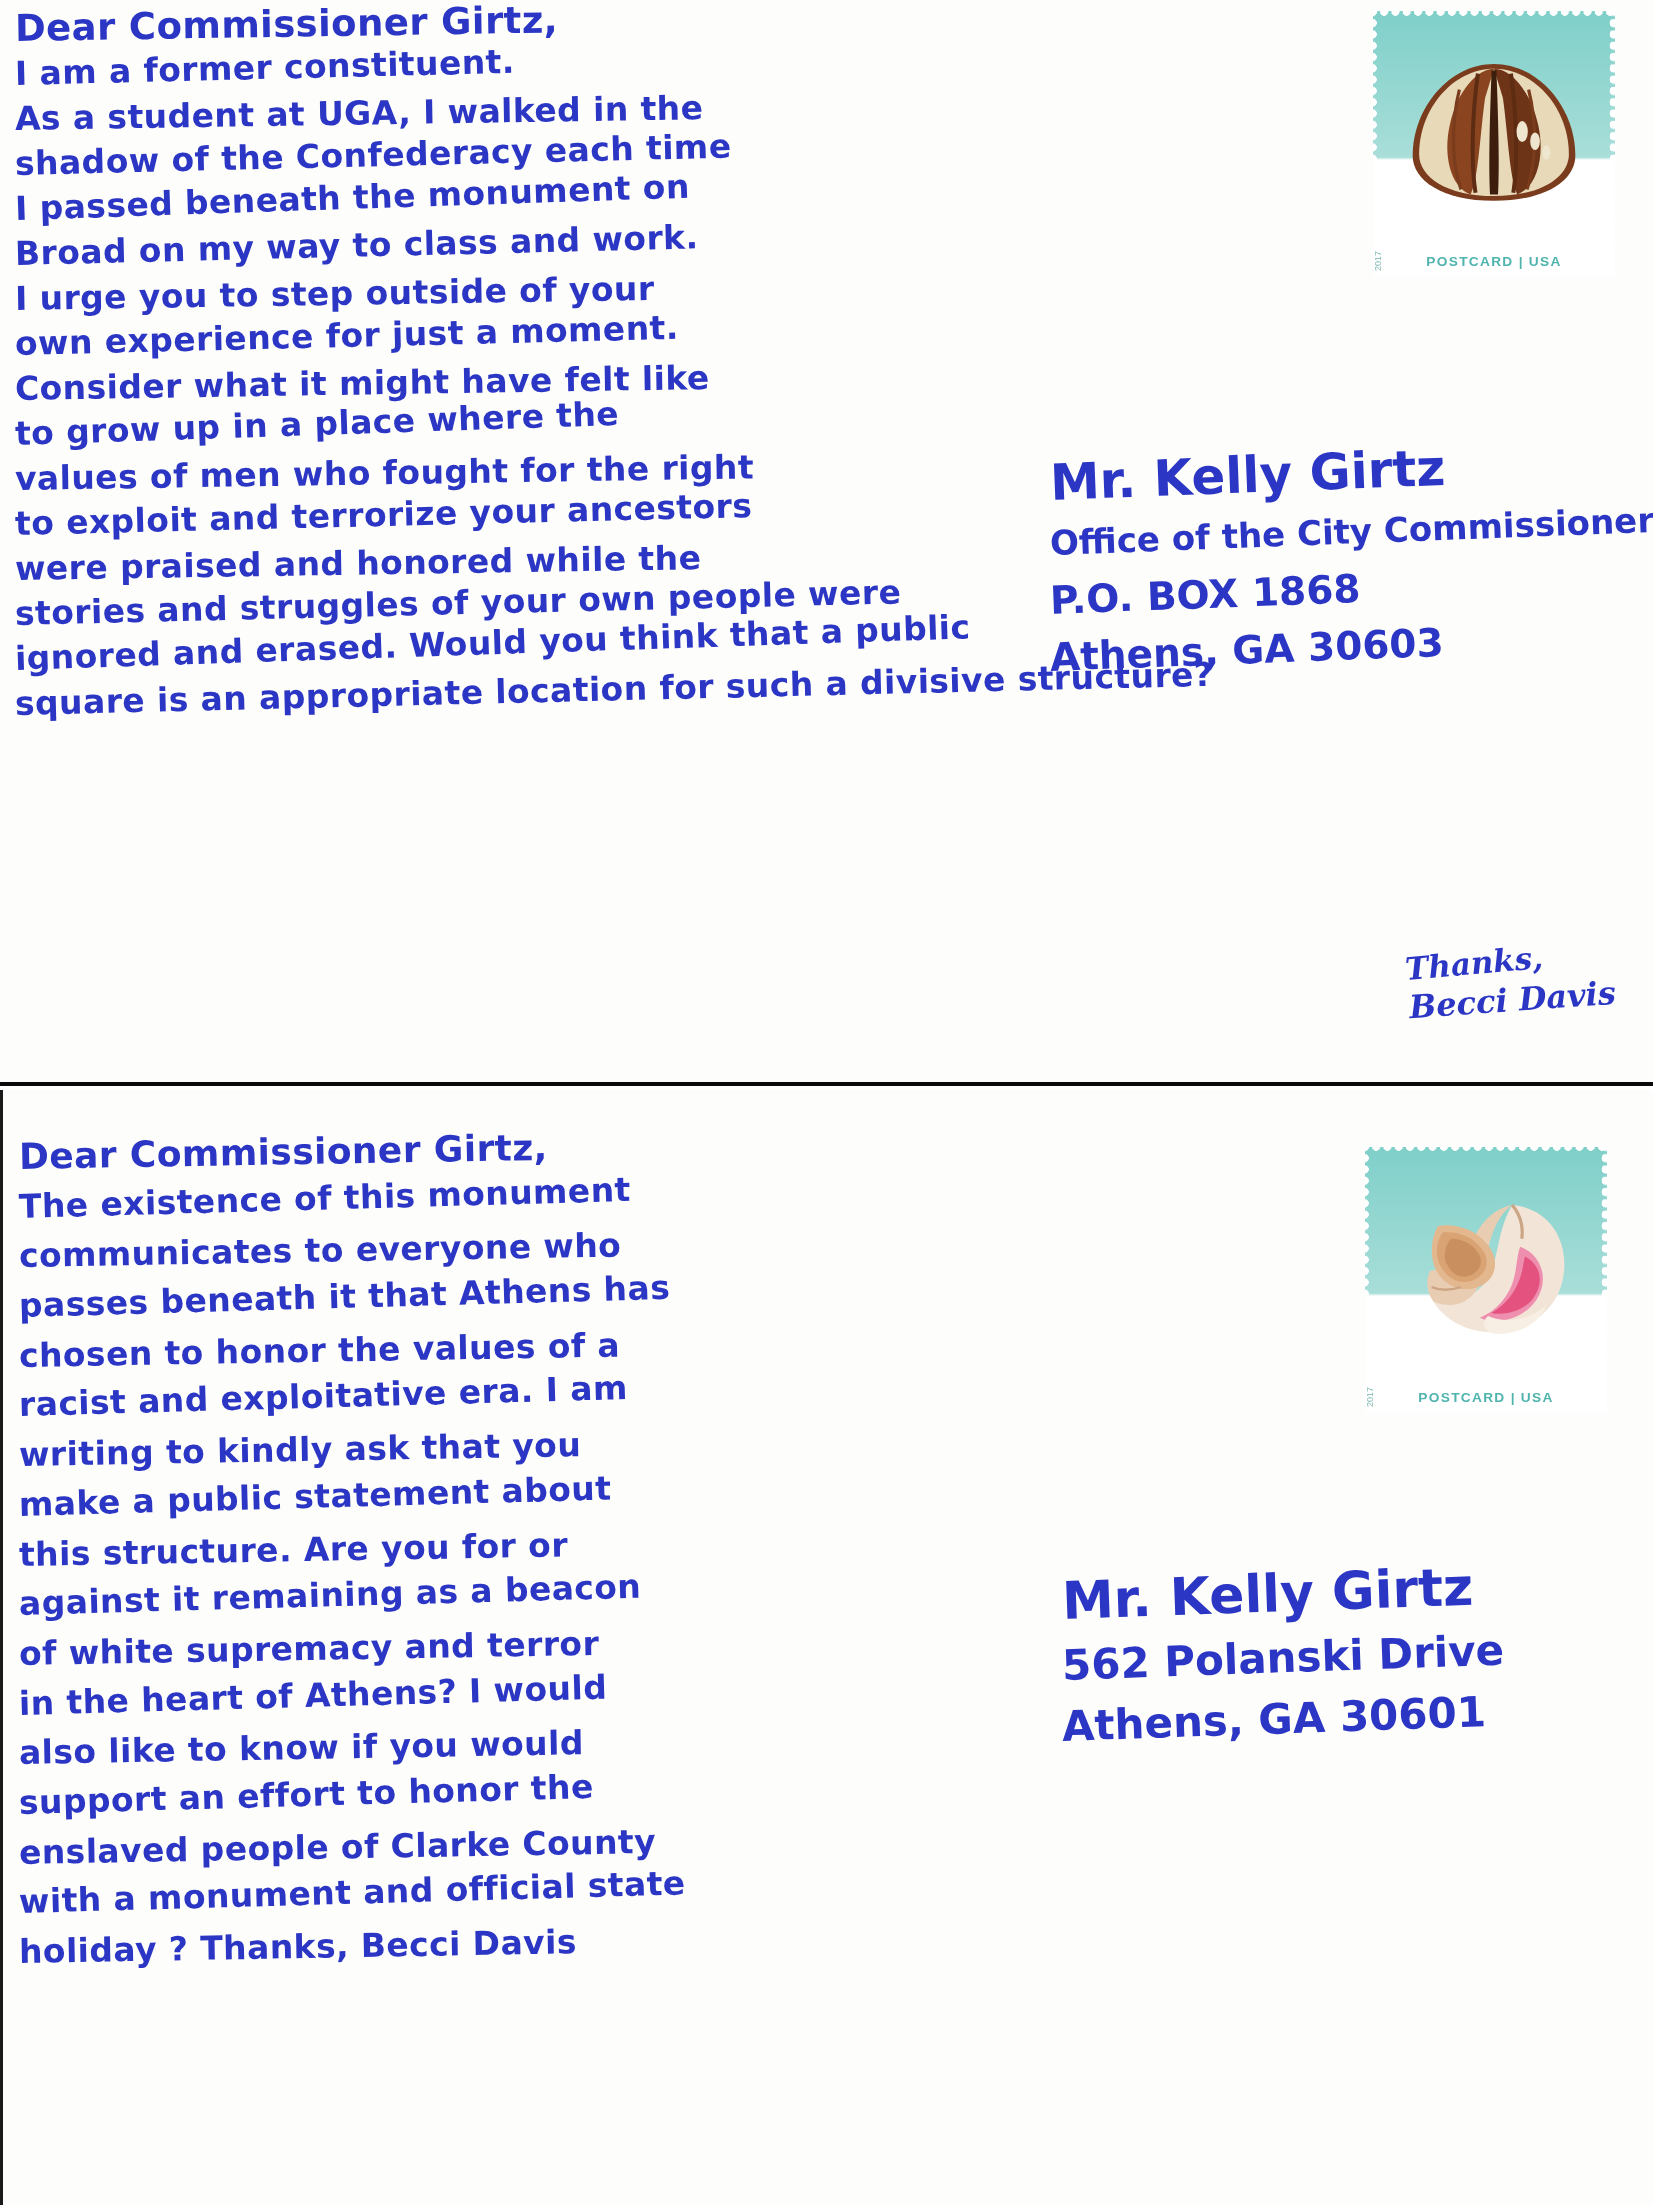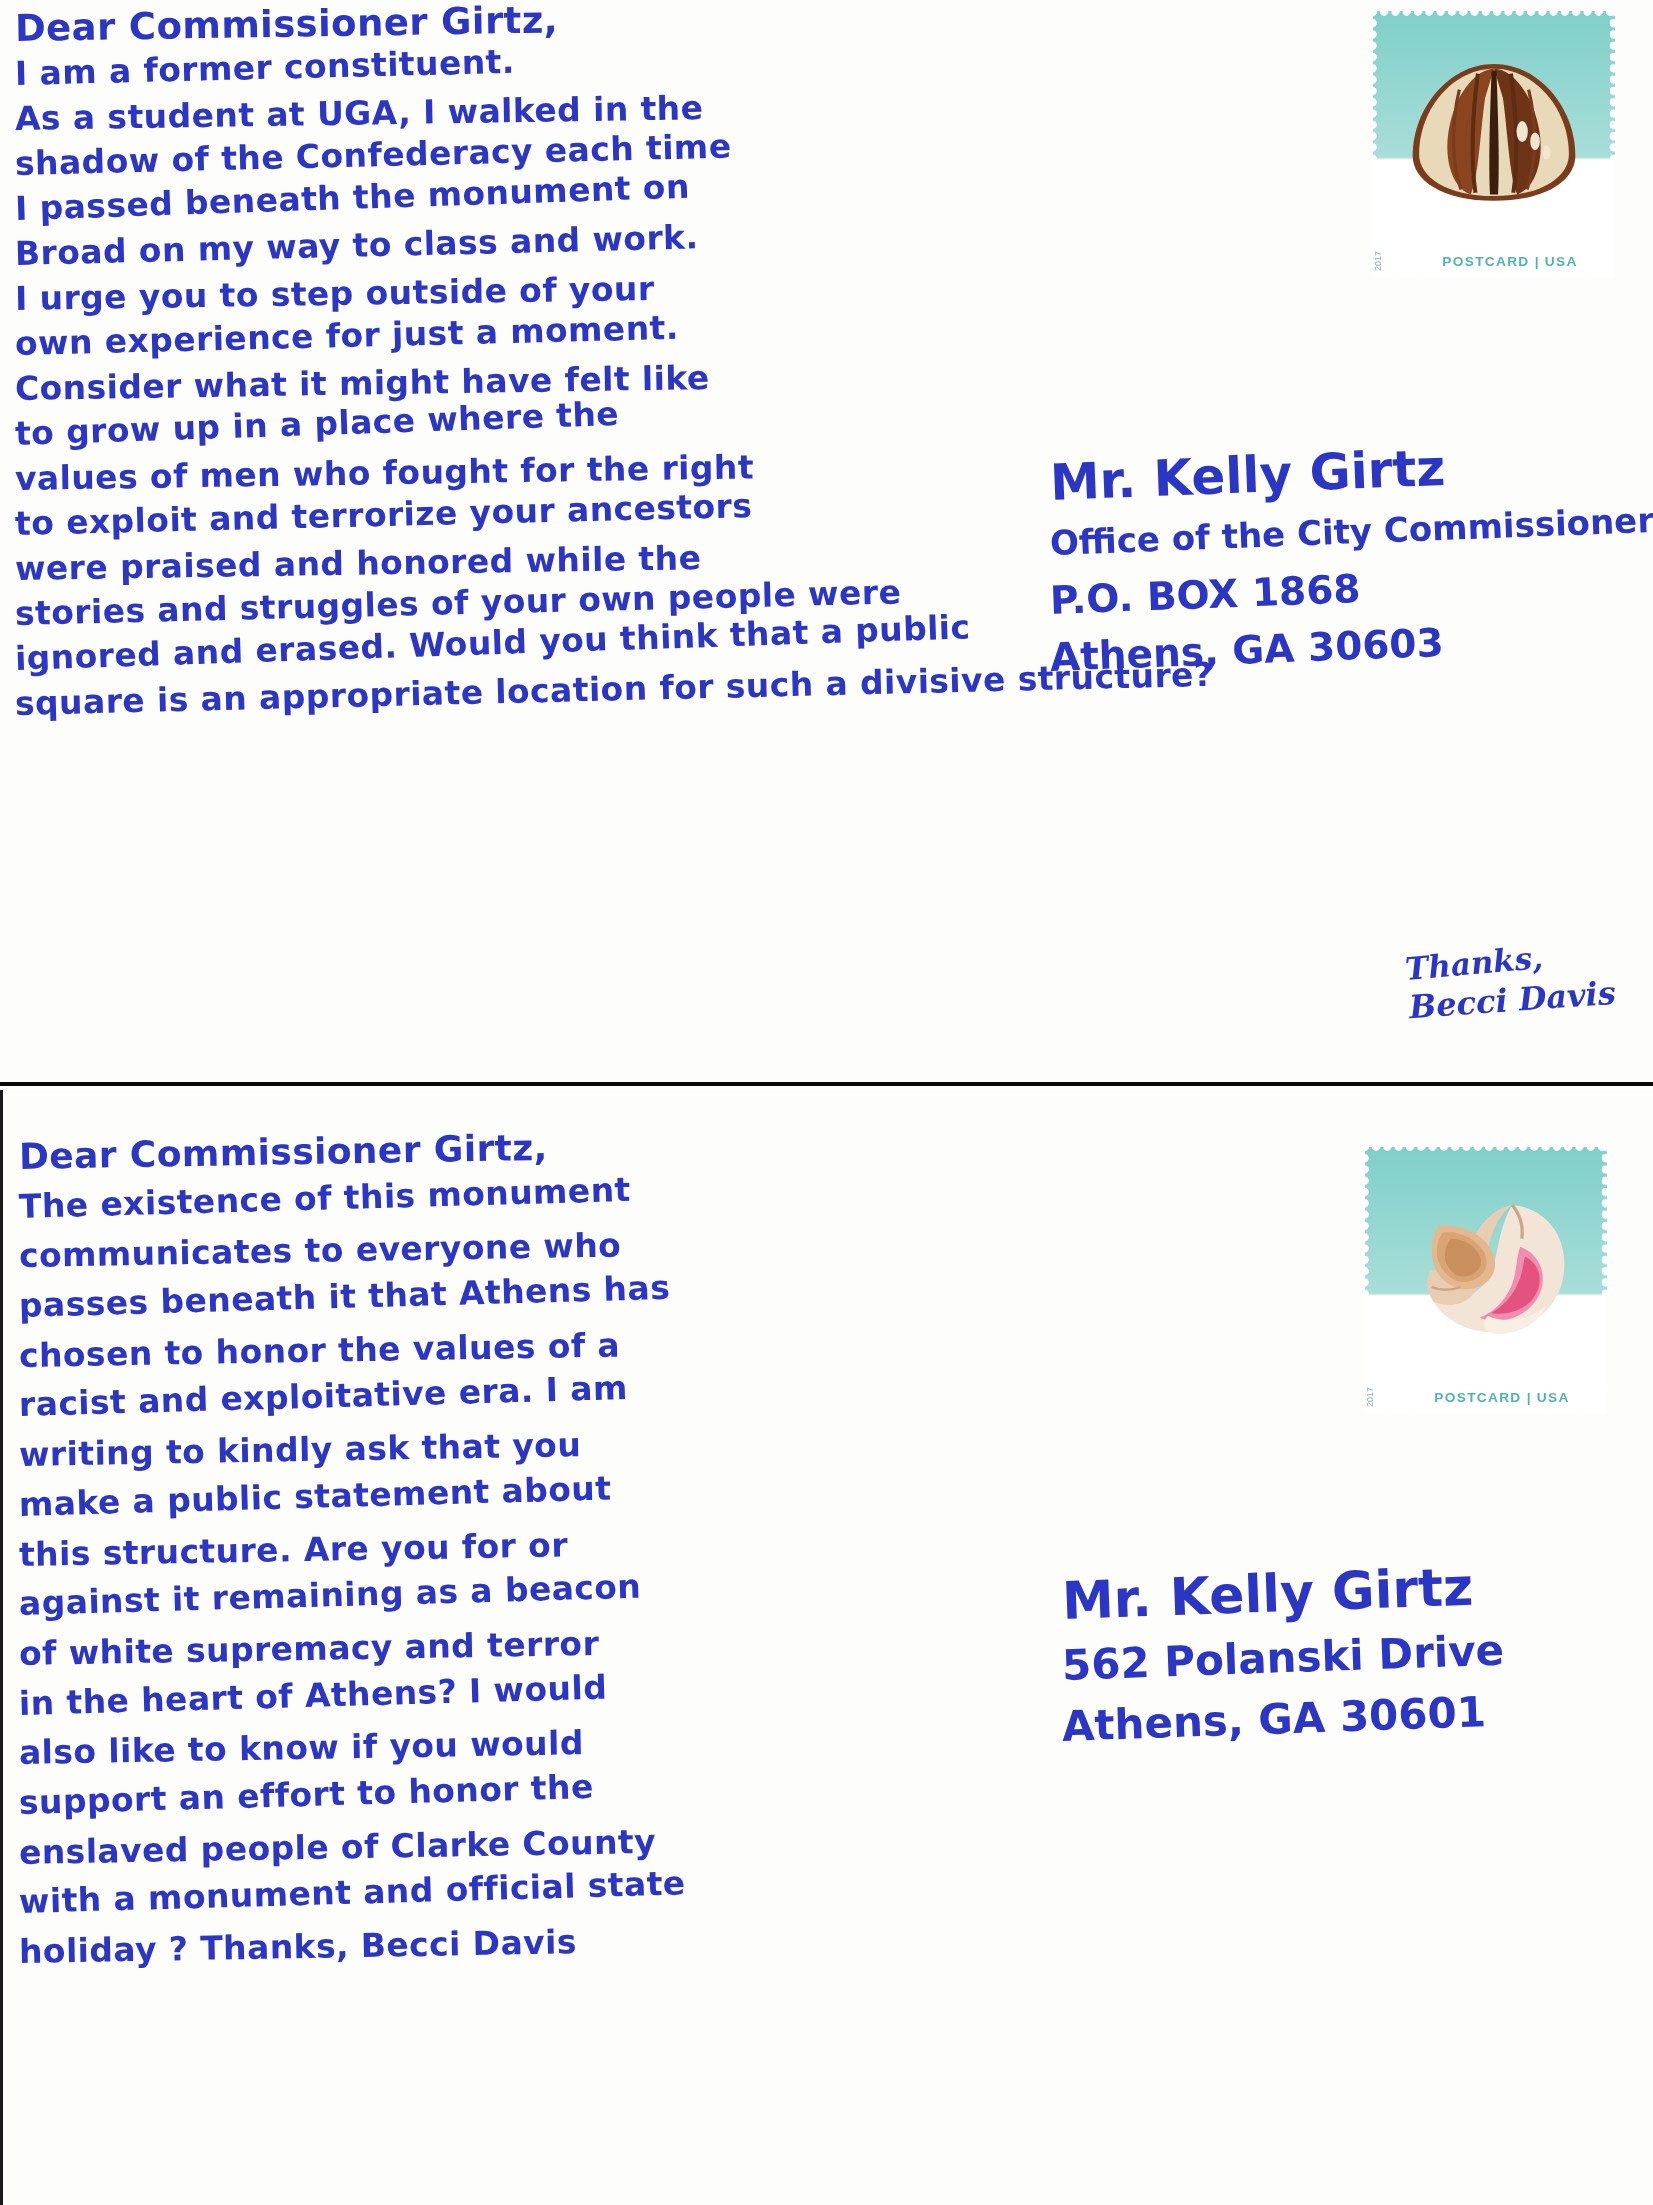--- a/index.html
+++ b/index.html
@@ -167,21 +167,21 @@
     background:
       radial-gradient(circle at 4.8px 4.8px, #ffffff 4px, transparent 4.4px) 0 0/11.3px 11.3px,
       radial-gradient(circle at 4.8px 4.8px, #ffffff 4px, transparent 4.4px) 0 100%/11.3px 11.3px,
       radial-gradient(circle at 4.8px 4.8px, #ffffff 4px, transparent 4.4px) 0 0/11.3px 11.3px,
       radial-gradient(circle at 4.8px 4.8px, #ffffff 4px, transparent 4.4px) 100% 0/11.3px 11.3px;
     background-repeat: repeat-x, repeat-x, repeat-y, repeat-y;
   }
   .stamp-caption {
     position: absolute;
     bottom: 8px;
-    left: 16px;
+    left: 0;
     width: 100%;
     text-align: center;
     font-size: 13.7px;
     letter-spacing: 1.3px;
     font-weight: 700;
     color: #4fb3ae;
     font-family: "Liberation Sans", sans-serif;
   }
   .stamp-year {
     position: absolute;

